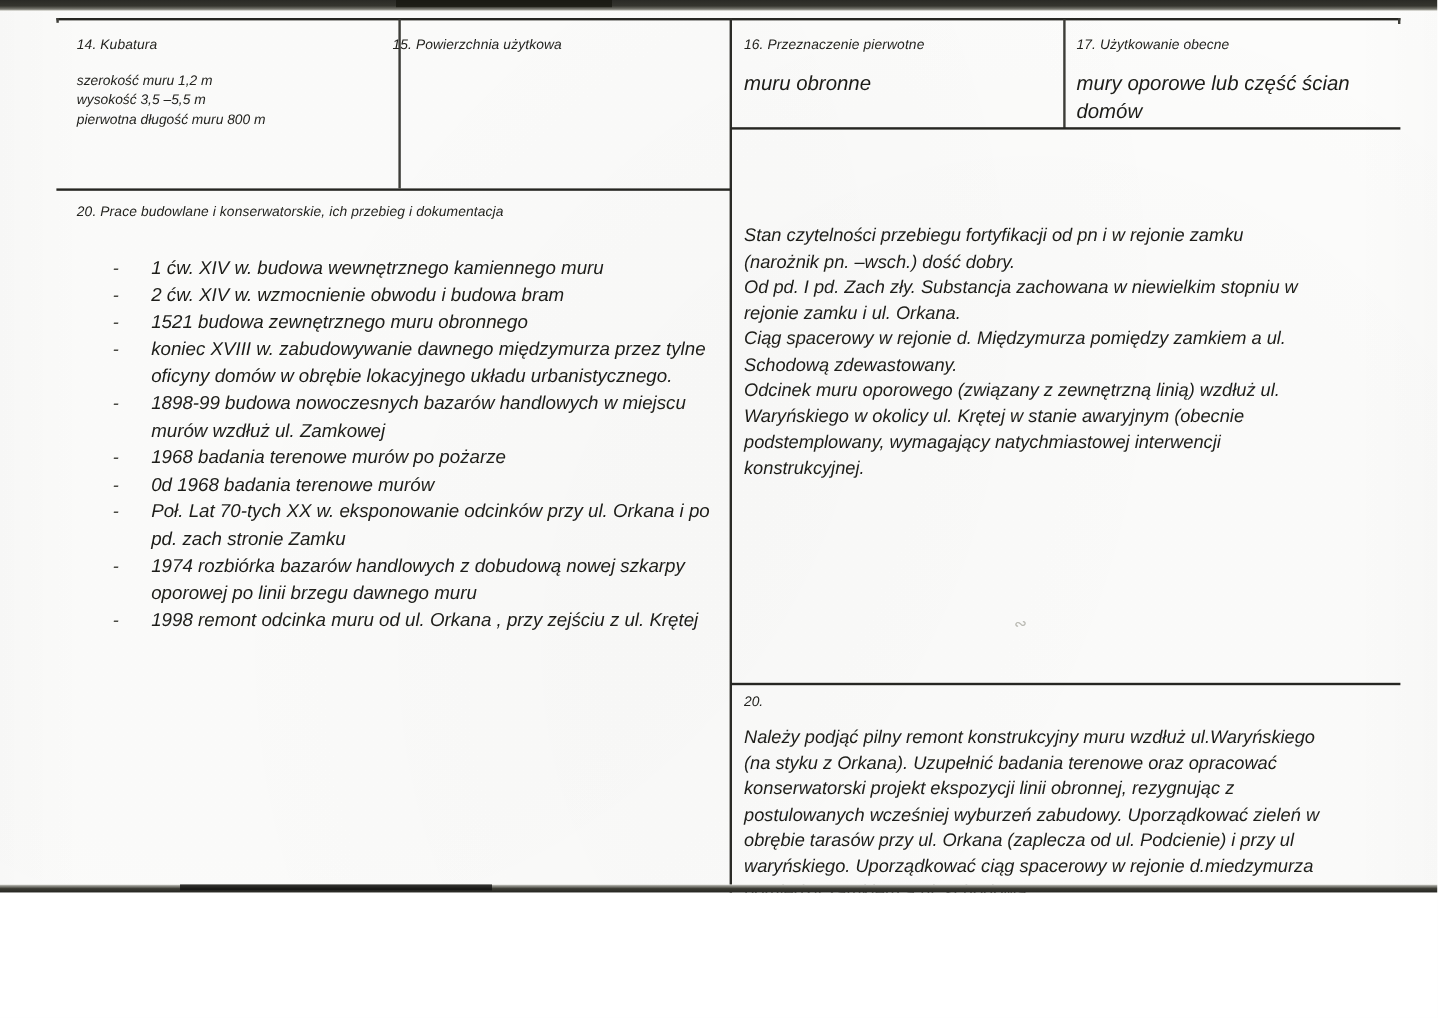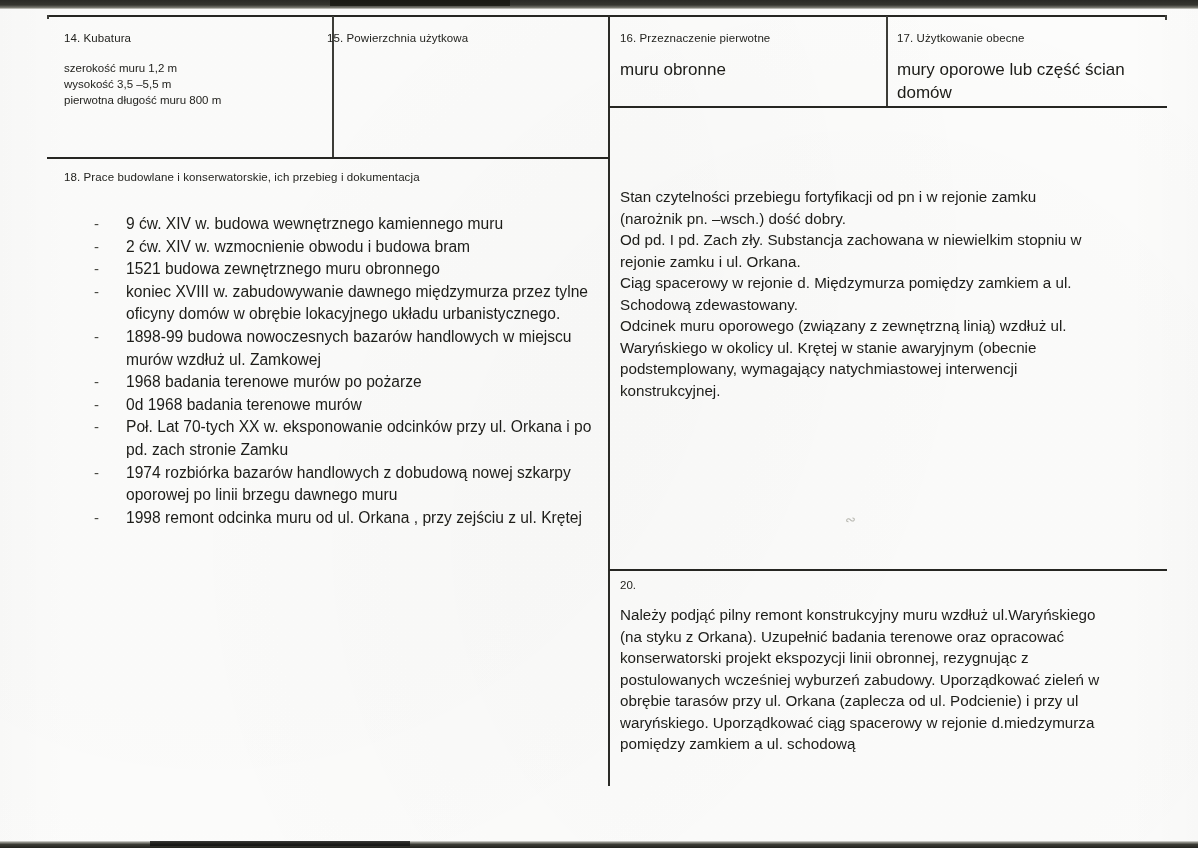--- a/index.html
+++ b/index.html
@@ -8,23 +8,24 @@
     padding: 0;
     background: #ffffff;
   }
   body {
     font-family: "Liberation Sans", "DejaVu Sans", sans-serif;
     color: #1a1a1a;
   }
   #page {
     position: relative;
     width: 1198px;
-    height: 848px;
+    height: 744px;
     background: #fdfdfc;
     overflow: hidden;
+    font-style: italic;
   }
   
   .scan-band-top {
     position: absolute;
     left: 0; top: 0;
     width: 1198px; height: 9px;
     background: linear-gradient(180deg,#2a2a26 0%, #35352f 55%, #7a7a72 85%, #d8d8d2 100%);
   }
   .scan-band-top::after {
     content: "";
@@ -199,23 +200,23 @@
 
   <div class="sec-num" style="left:620px; top:578px;">20.</div>
   <div class="body-text" style="left:620px; top:604px; width:548px;">Należy podjąć pilny remont konstrukcyjny muru wzdłuż ul.Waryńskiego
 (na styku z Orkana). Uzupełnić badania terenowe oraz opracować
 konserwatorski projekt ekspozycji linii obronnej, rezygnując z
 postulowanych wcześniej wyburzeń zabudowy. Uporządkować zieleń w
 obrębie tarasów przy ul. Orkana (zaplecza od ul. Podcienie) i przy ul
 waryńskiego. Uporządkować ciąg spacerowy w rejonie d.miedzymurza
 pomiędzy zamkiem a ul. schodową</div>
 
-  <div class="cell-label" style="left:64px; top:170px;">18. Prace budowlane i konserwatorskie, ich przebieg i dokumentacja</div>
+  <div class="cell-label" style="left:64px; top:170px;">20. Prace budowlane i konserwatorskie, ich przebieg i dokumentacja</div>
   <ul class="works-list">
-      <li>9 ćw. XIV w. budowa wewnętrznego kamiennego muru</li>
+      <li>1 ćw. XIV w. budowa wewnętrznego kamiennego muru</li>
       <li>2 ćw. XIV w. wzmocnienie obwodu i budowa bram</li>
       <li>1521 budowa zewnętrznego muru obronnego</li>
       <li>koniec XVIII w. zabudowywanie dawnego międzymurza przez tylne oficyny domów w obrębie lokacyjnego układu urbanistycznego.</li>
       <li>1898-99 budowa nowoczesnych bazarów handlowych w miejscu murów wzdłuż ul. Zamkowej</li>
       <li>1968 badania terenowe murów po pożarze</li>
       <li>0d 1968 badania terenowe murów</li>
       <li>Poł. Lat 70-tych XX w. eksponowanie odcinków przy ul. Orkana i po pd. zach stronie Zamku</li>
       <li>1974 rozbiórka bazarów handlowych z dobudową nowej szkarpy oporowej po linii brzegu dawnego muru</li>
       <li>1998 remont odcinka muru od ul. Orkana , przy zejściu z ul. Krętej</li>
     </ul>

